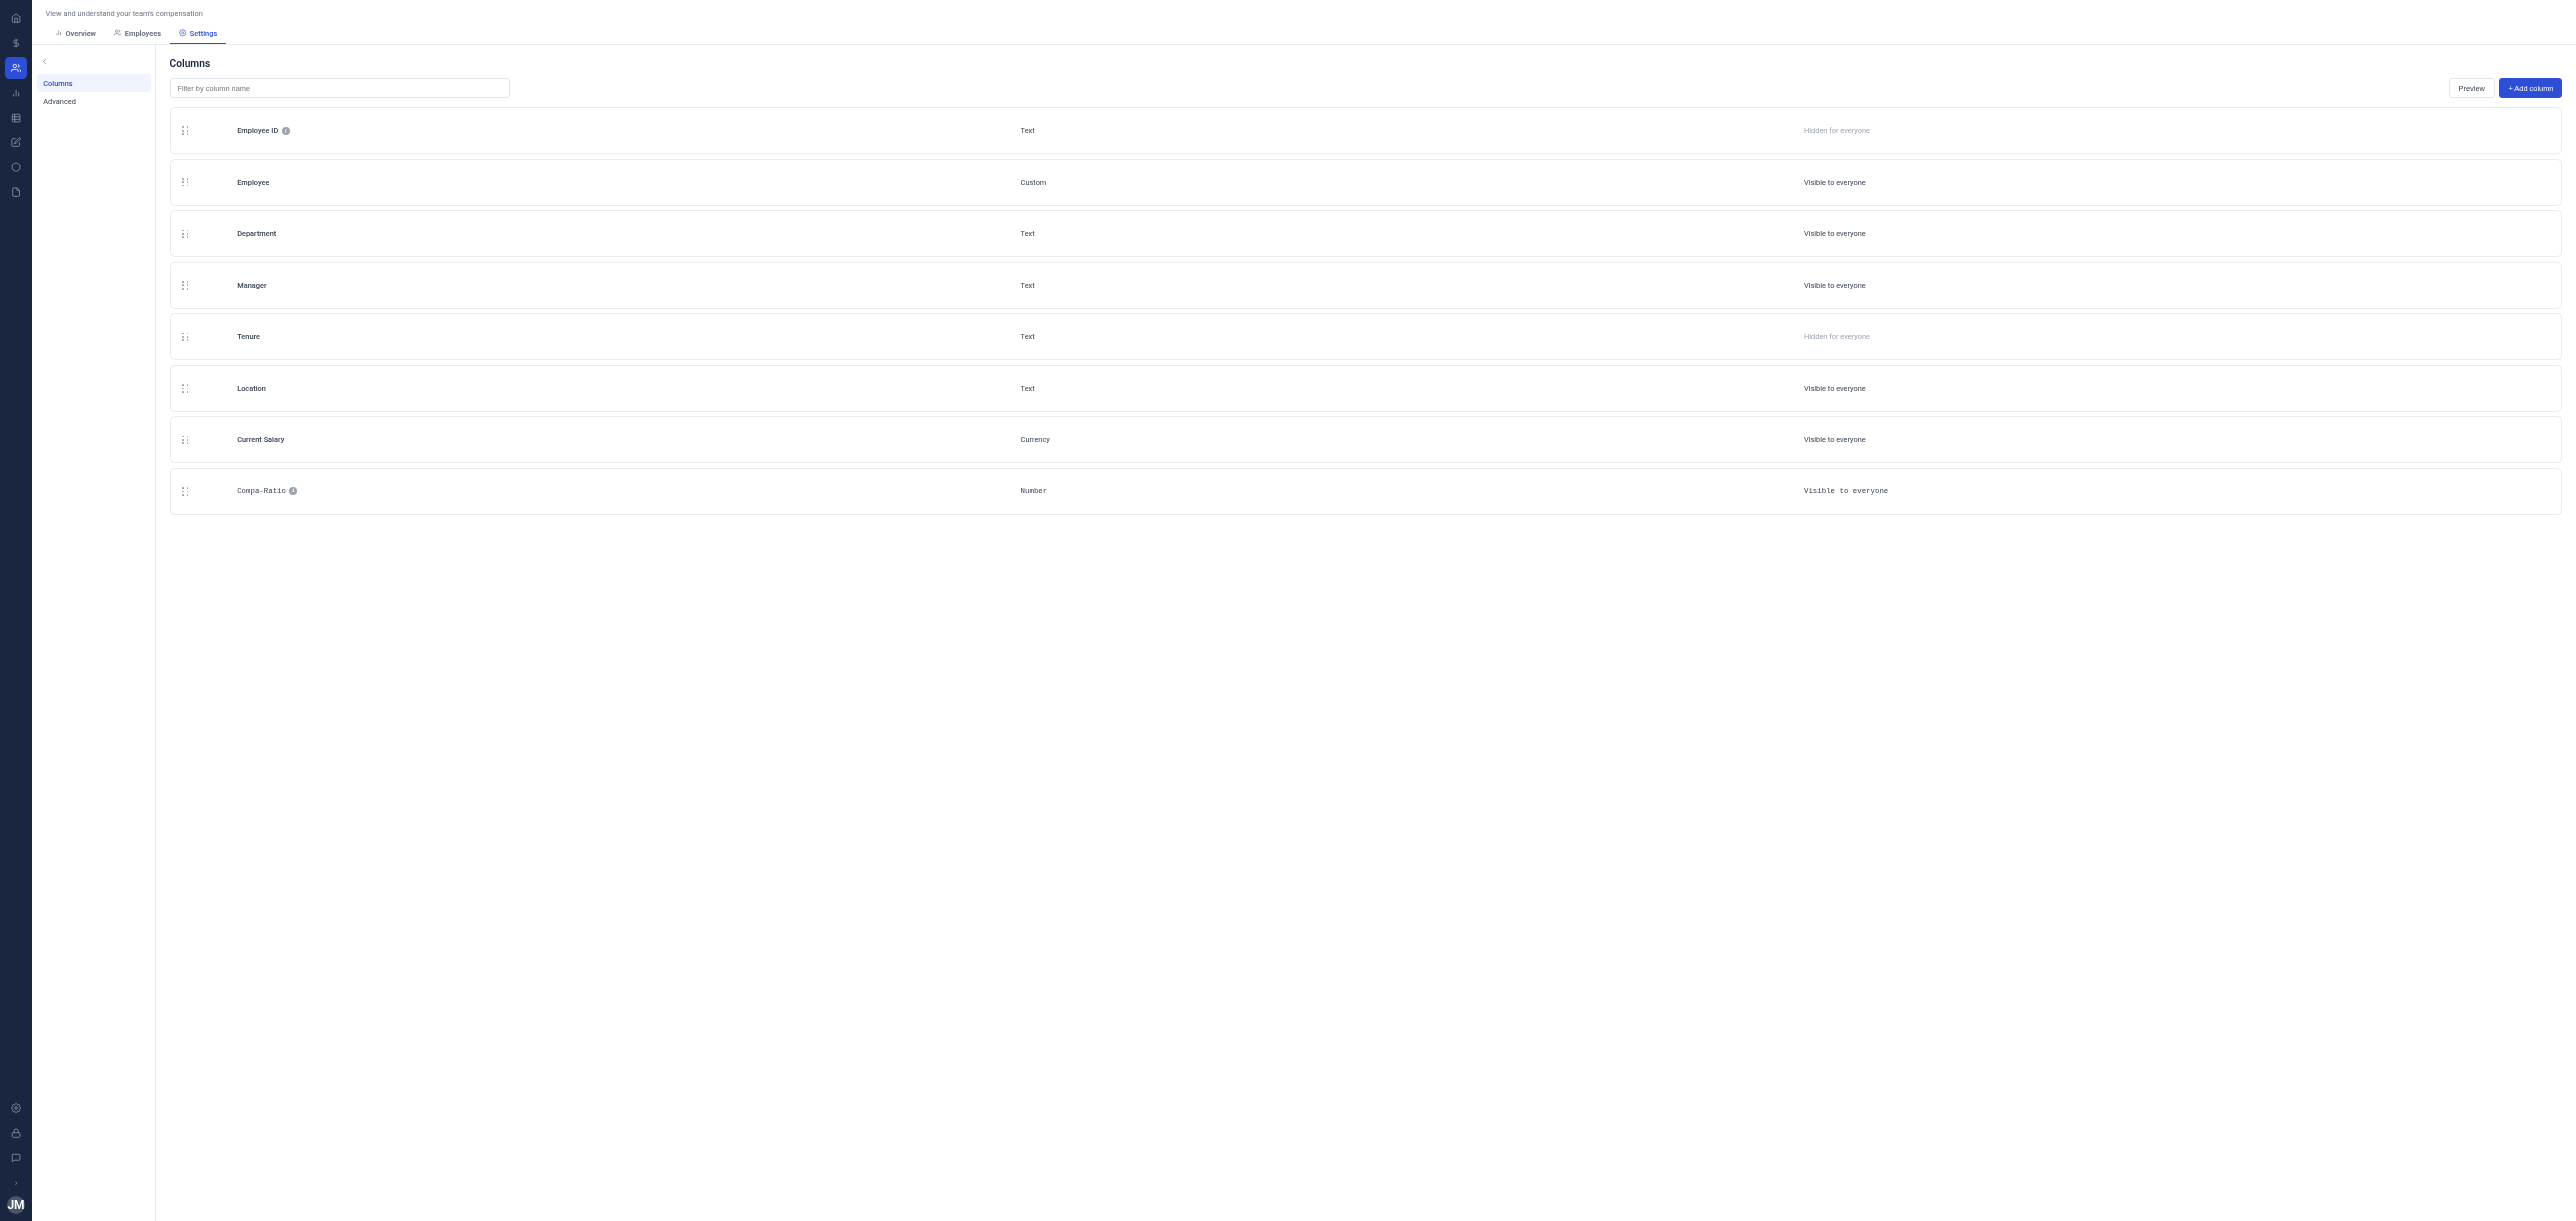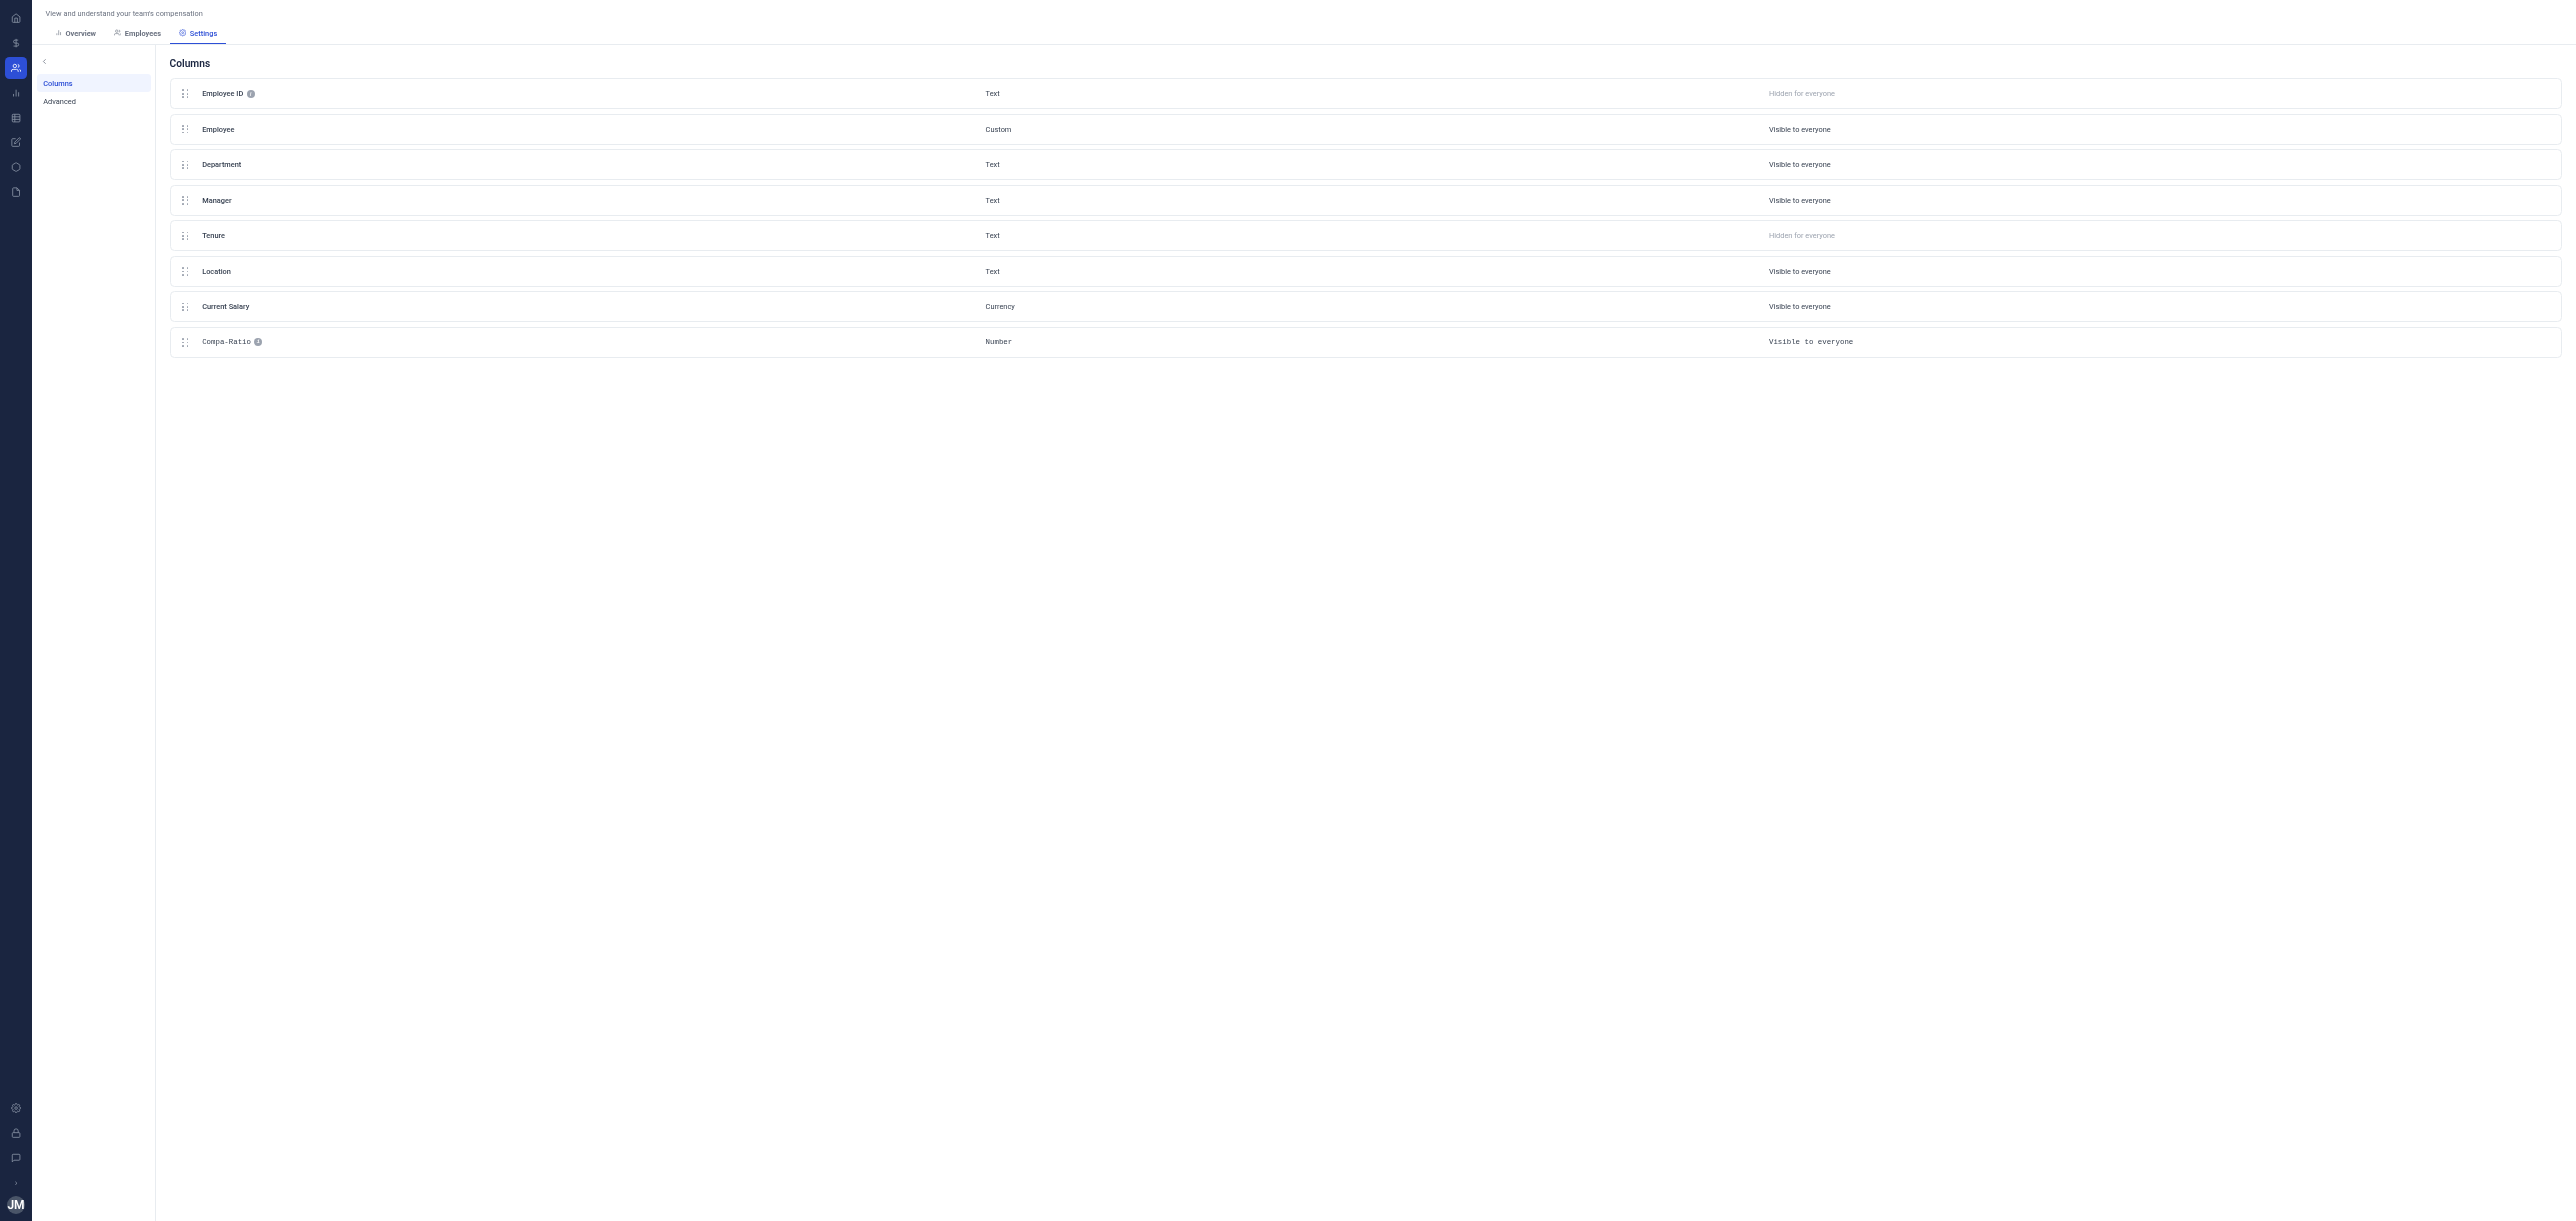--- a/index.html
+++ b/index.html
@@ -191,26 +191,27 @@
       color: #6b7280;
       font-weight: 500;
       margin-bottom: 2.3px;
     }
 
     
     .column-row {
       display: grid;
       grid-template-columns: 22.6px 1fr 1fr 1fr;
       align-items: center;
-      padding: 8px 9px;
+      padding: 16px 9px;
       background: #fff;
       border: 0.6px solid #e8ecf0;
       border-radius: 4.5px;
       margin-bottom: 4.5px;
       font-size: 7.4px;
+      gap: 35px;
     }
     .column-row:last-child { margin-bottom: 0; font-family: Liberation Mono, monospace; }
     .drag-handle {
       display: flex;
       flex-direction: column;
       gap: 1.7px;
       cursor: grab;
       padding: 2.3px;
     }
     .drag-dots {
@@ -387,20 +388,27 @@
             <polyline points="15,18 9,12 15,6"></polyline>
           </svg>
       </div>
       <div class="left-nav-item active">Columns</div>
       <div class="left-nav-item">Advanced</div>
     </div>
 
     <div class="settings-content">
       <div class="section-title">Columns</div>
 
+      <div class="filter-bar">
+        <input type="text" class="filter-input" placeholder="Filter by column name" style="">
+        <div style="display:flex; gap:0;">
+          <button class="btn-preview">Preview</button>
+          <button class="btn-add">+ Add column</button>
+        </div>
+      </div>
 
 
       <div id="columns-list">
           <div class="column-row">
     <div class="drag-handle">
       <div class="drag-dots">
         <div class="drag-dot"></div>
                 <div class="drag-dot"></div>
         <div class="drag-dot"></div>
                 <div class="drag-dot"></div>

